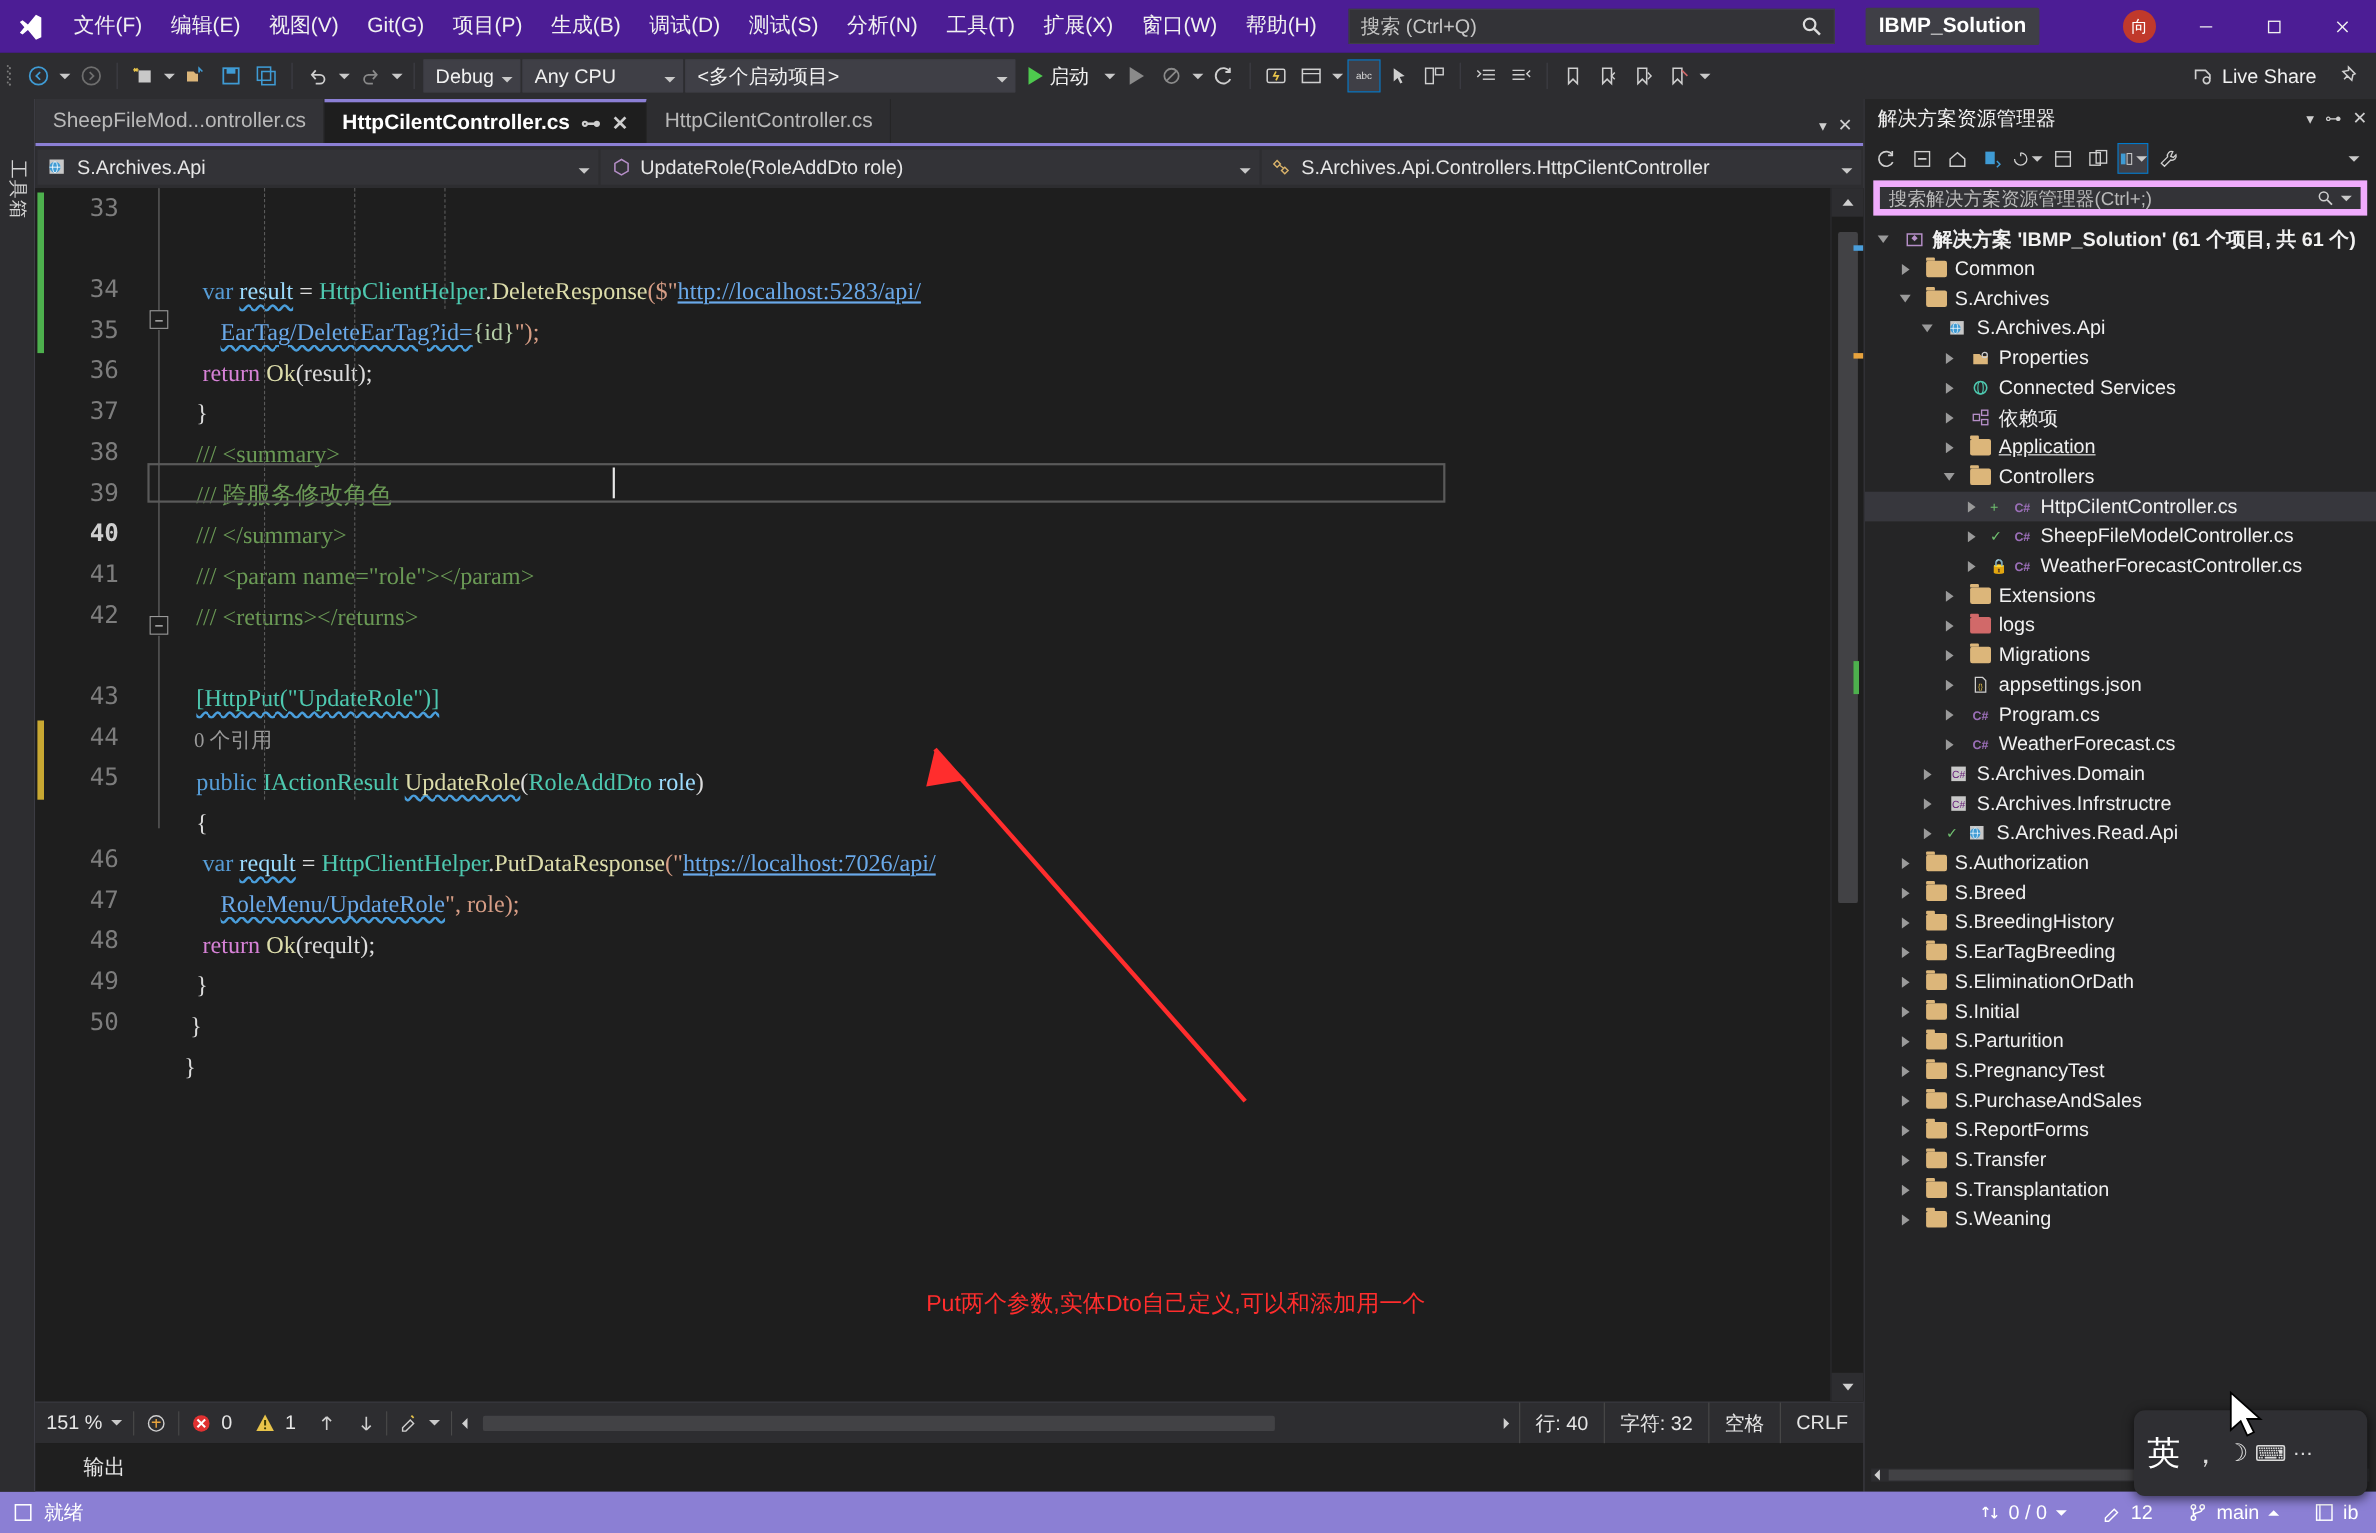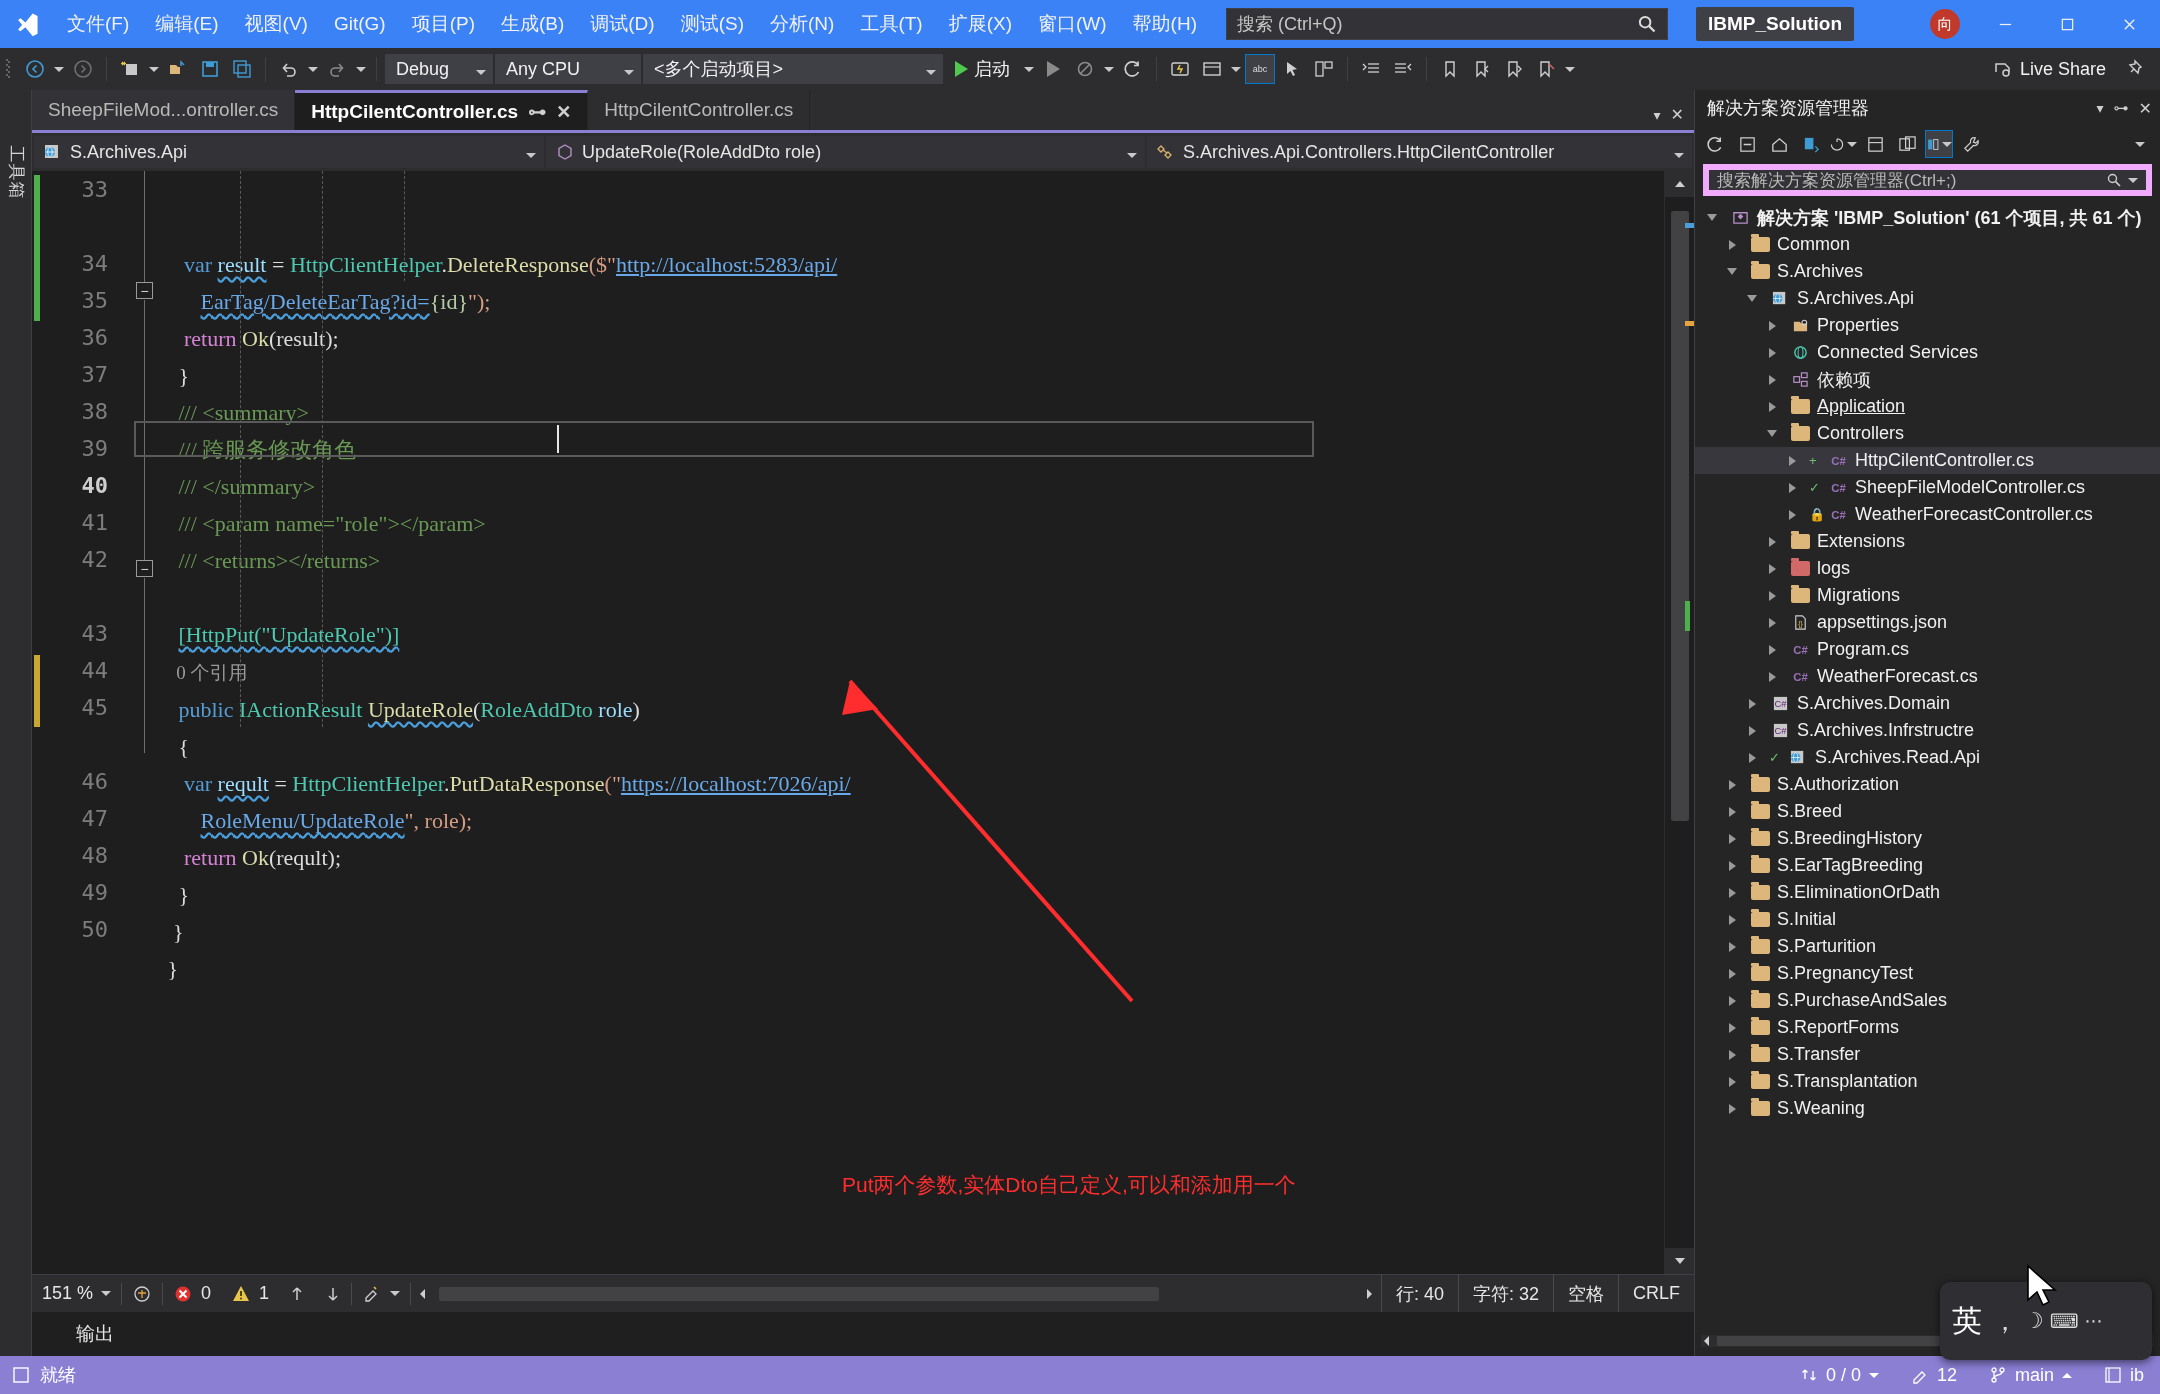--- a/index.html
+++ b/index.html
@@ -7,21 +7,21 @@
     width: 2160px; height: 1394px;
     background: #1e1e1e;
     font-family: "Liberation Sans", sans-serif;
     color: #f1f1f1;
     overflow: hidden;
   }
   .app { position: relative; width: 2160px; height: 1394px; background: #1f1f1f; display: flex; flex-direction: column; }
 
   
   .titlebar {
-    height: 48px; background: #3b82f6; display: flex; align-items: center;
+    height: 48px; background: #4c1d95; display: flex; align-items: center;
     flex: 0 0 48px; position: relative;
   }
   .vs-logo { width: 54px; height: 48px; display: flex; align-items: center; justify-content: center; }
   .vs-logo svg { width: 26px; height: 26px; }
   .menubar { display: flex; align-items: center; height: 48px; }
   .menu-item {
     padding: 0 13px; height: 48px; line-height: 48px; font-size: 19px; color: #f1f1f1;
     white-space: nowrap; cursor: default;
   }
   .search-box {
@@ -53,21 +53,21 @@
   .tb-btn { width: 30px; height: 30px; display: flex; align-items: center; justify-content: center; }
   .tb-btn svg { width: 20px; height: 20px; }
   .tb-arrow { width: 14px; height: 30px; display:flex; align-items:center; justify-content:center; }
   .tb-sep { width: 1px; height: 24px; background: #3f3f46; margin: 0 6px; }
   .combo {
     height: 30px; background: #3f3f46; border: 1px solid #3f3f46; display: flex; align-items: center;
     padding: 0 6px 0 10px; font-size: 18px; color: #f1f1f1; gap: 8px;
   }
   .combo .lbl { white-space: nowrap; overflow: hidden; }
   .combo .cv { margin-left: auto; }
-  .combo-debug { width: 108px; }
+  .combo-debug { width: 88px; }
   .combo-cpu { width: 146px; }
   .combo-startup { width: 300px; }
   .run-btn { display: flex; align-items: center; gap: 6px; padding: 0 10px; height: 30px; font-size: 18px; color:#f1f1f1;}
   .tri { width: 0; height: 0; border-left: 13px solid #4ec94e; border-top: 8px solid transparent; border-bottom: 8px solid transparent; }
   .tri-hollow { width: 0; height: 0; border-left: 13px solid #8a8a8a; border-top: 8px solid transparent; border-bottom: 8px solid transparent; }
   .caret-dn { width:0;height:0;border-left:5px solid transparent;border-right:5px solid transparent;border-top:5px solid #c9c9c9; }
   .live-share { margin-left:auto; display:flex; align-items:center; gap:8px; font-size:18px; color:#f1f1f1; padding: 0 14px;}
 
   
   .body { flex: 1; display: flex; min-height: 0; }

